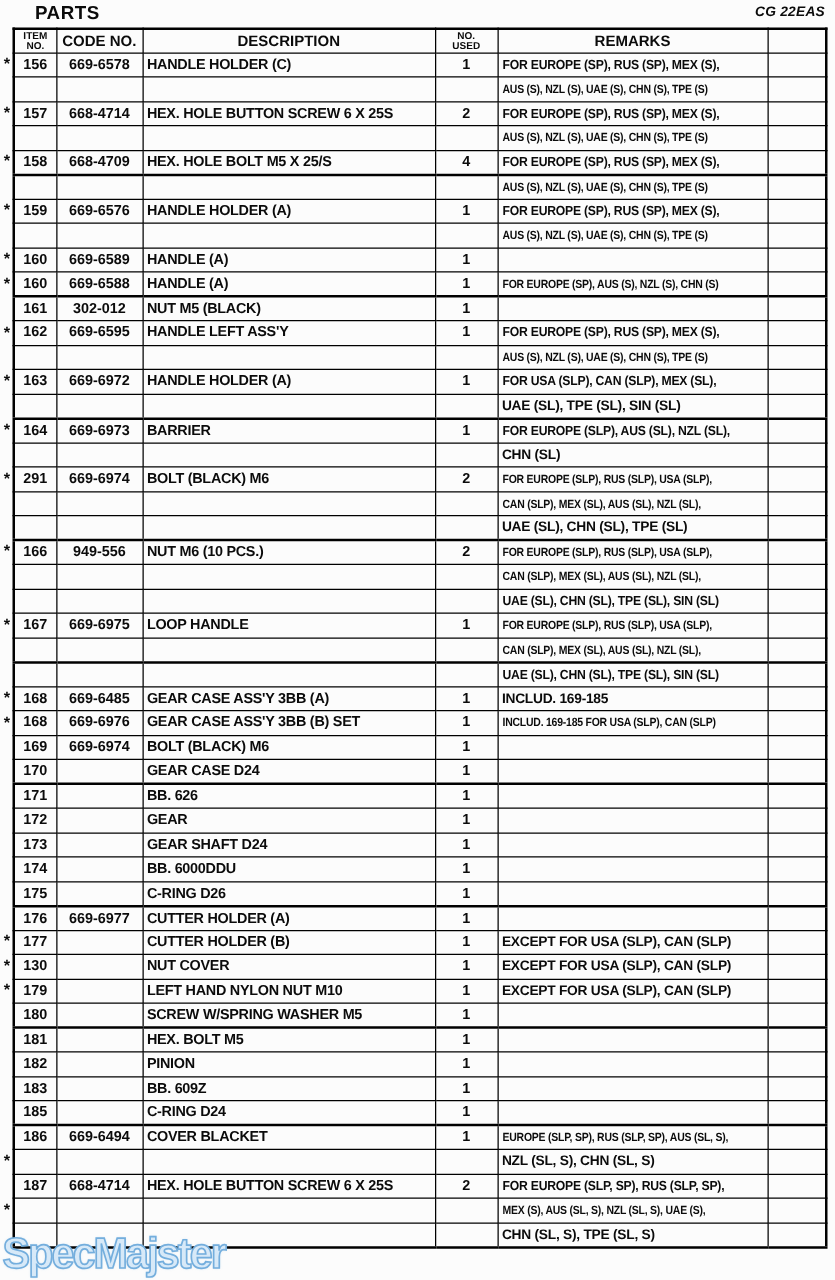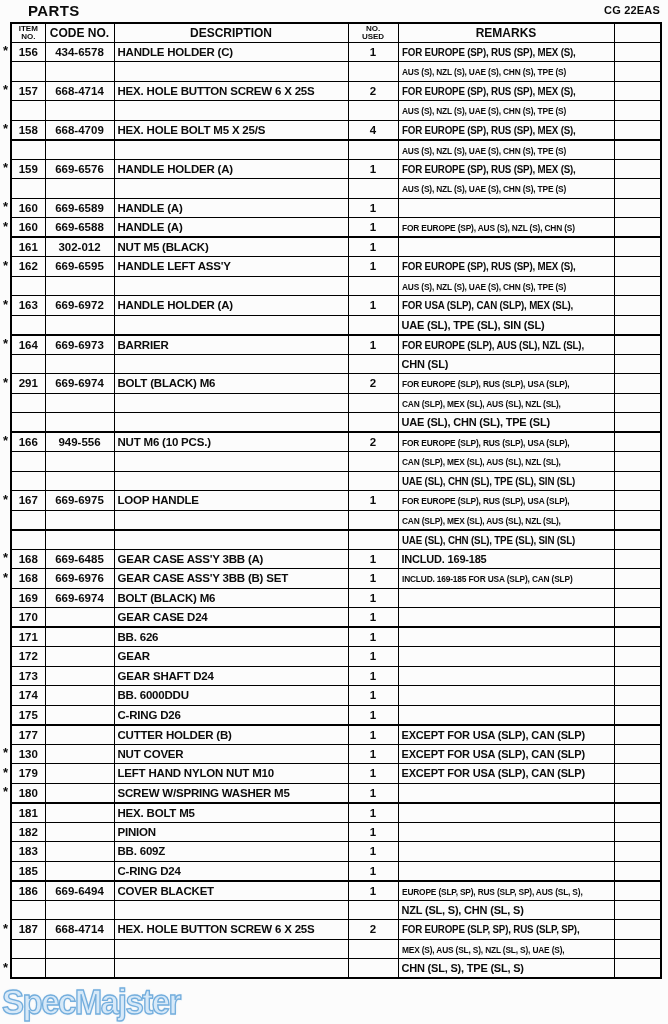--- a/index.html
+++ b/index.html
@@ -2,21 +2,21 @@
 <html><head>
 <meta charset="utf-8">
 <style>
   html,body{margin:0;padding:0;background:#ffffff;}
   .page{
     position:relative;width:668px;height:1024px;background:#fcfcfc;
     font-family:"Liberation Sans",sans-serif;font-weight:bold;color:#0b0b0b;
     overflow:hidden;
   }
   .title{position:absolute;left:28px;top:2px;font-size:15px;letter-spacing:.4px;}
-  .model{position:absolute;right:8px;top:4px;font-size:11px;letter-spacing:.2px;}
+  .model{position:absolute;right:8px;top:4px;font-size:11px;letter-spacing:.2px;font-style:italic;}
   table.parts{
     position:absolute;left:10px;top:22px;width:650px;
     border-collapse:collapse;table-layout:fixed;
     border:2px solid #000;
   }
   .parts th,.parts td{border:1px solid #000;padding:0 3px;vertical-align:middle;overflow:hidden;}
   .parts thead tr{height:19px;padding-left:33px;}
   .parts tbody tr{height:19.5px;}
   .parts tbody tr.sec td{border-bottom-width:2px;}
   .parts th{font-size:12px;text-align:center;padding:0 1px;letter-spacing:0;}
@@ -88,21 +88,21 @@
         <th>
           <span class="th-stack"><span>NO.</span><br><span>USED</span></span>
         </th>
         <th>REMARKS</th>
         <th></th>
       </tr>
     </thead>
     <tbody id="tbody">
         <tr>
           <td class="c"><span>156</span></td>
-          <td class="c"><span>434-6578</span></td>
+          <td class="c"><span>669-6578</span></td>
           <td class="l"><span>HANDLE HOLDER (C)</span></td>
           <td class="c"><span>1</span></td>
           <td class="l r"><span class="rs-m">FOR EUROPE (SP), RUS (SP), MEX (S),</span></td>
           <td></td>
         </tr>
         <tr>
           <td class="c"><span></span></td>
           <td class="c"><span></span></td>
           <td class="l"><span></span></td>
           <td class="c"><span></span></td>
@@ -362,20 +362,28 @@
           <td class="c"><span></span></td>
           <td class="l"><span>BB. 6000DDU</span></td>
           <td class="c"><span>1</span></td>
           <td class="l r"><span class="rs-l"></span></td>
           <td></td>
         </tr>
         <tr class="sec">
           <td class="c"><span>175</span></td>
           <td class="c"><span></span></td>
           <td class="l"><span>C-RING D26</span></td>
+          <td class="c"><span>1</span></td>
+          <td class="l r"><span class="rs-l"></span></td>
+          <td></td>
+        </tr>
+        <tr>
+          <td class="c"><span>176</span></td>
+          <td class="c"><span>669-6977</span></td>
+          <td class="l"><span>CUTTER HOLDER (A)</span></td>
           <td class="c"><span>1</span></td>
           <td class="l r"><span class="rs-l"></span></td>
           <td></td>
         </tr>
         <tr>
           <td class="c"><span>177</span></td>
           <td class="c"><span></span></td>
           <td class="l"><span>CUTTER HOLDER (B)</span></td>
           <td class="c"><span>1</span></td>
           <td class="l r"><span class="rs-l">EXCEPT FOR USA (SLP), CAN (SLP)</span></td>

